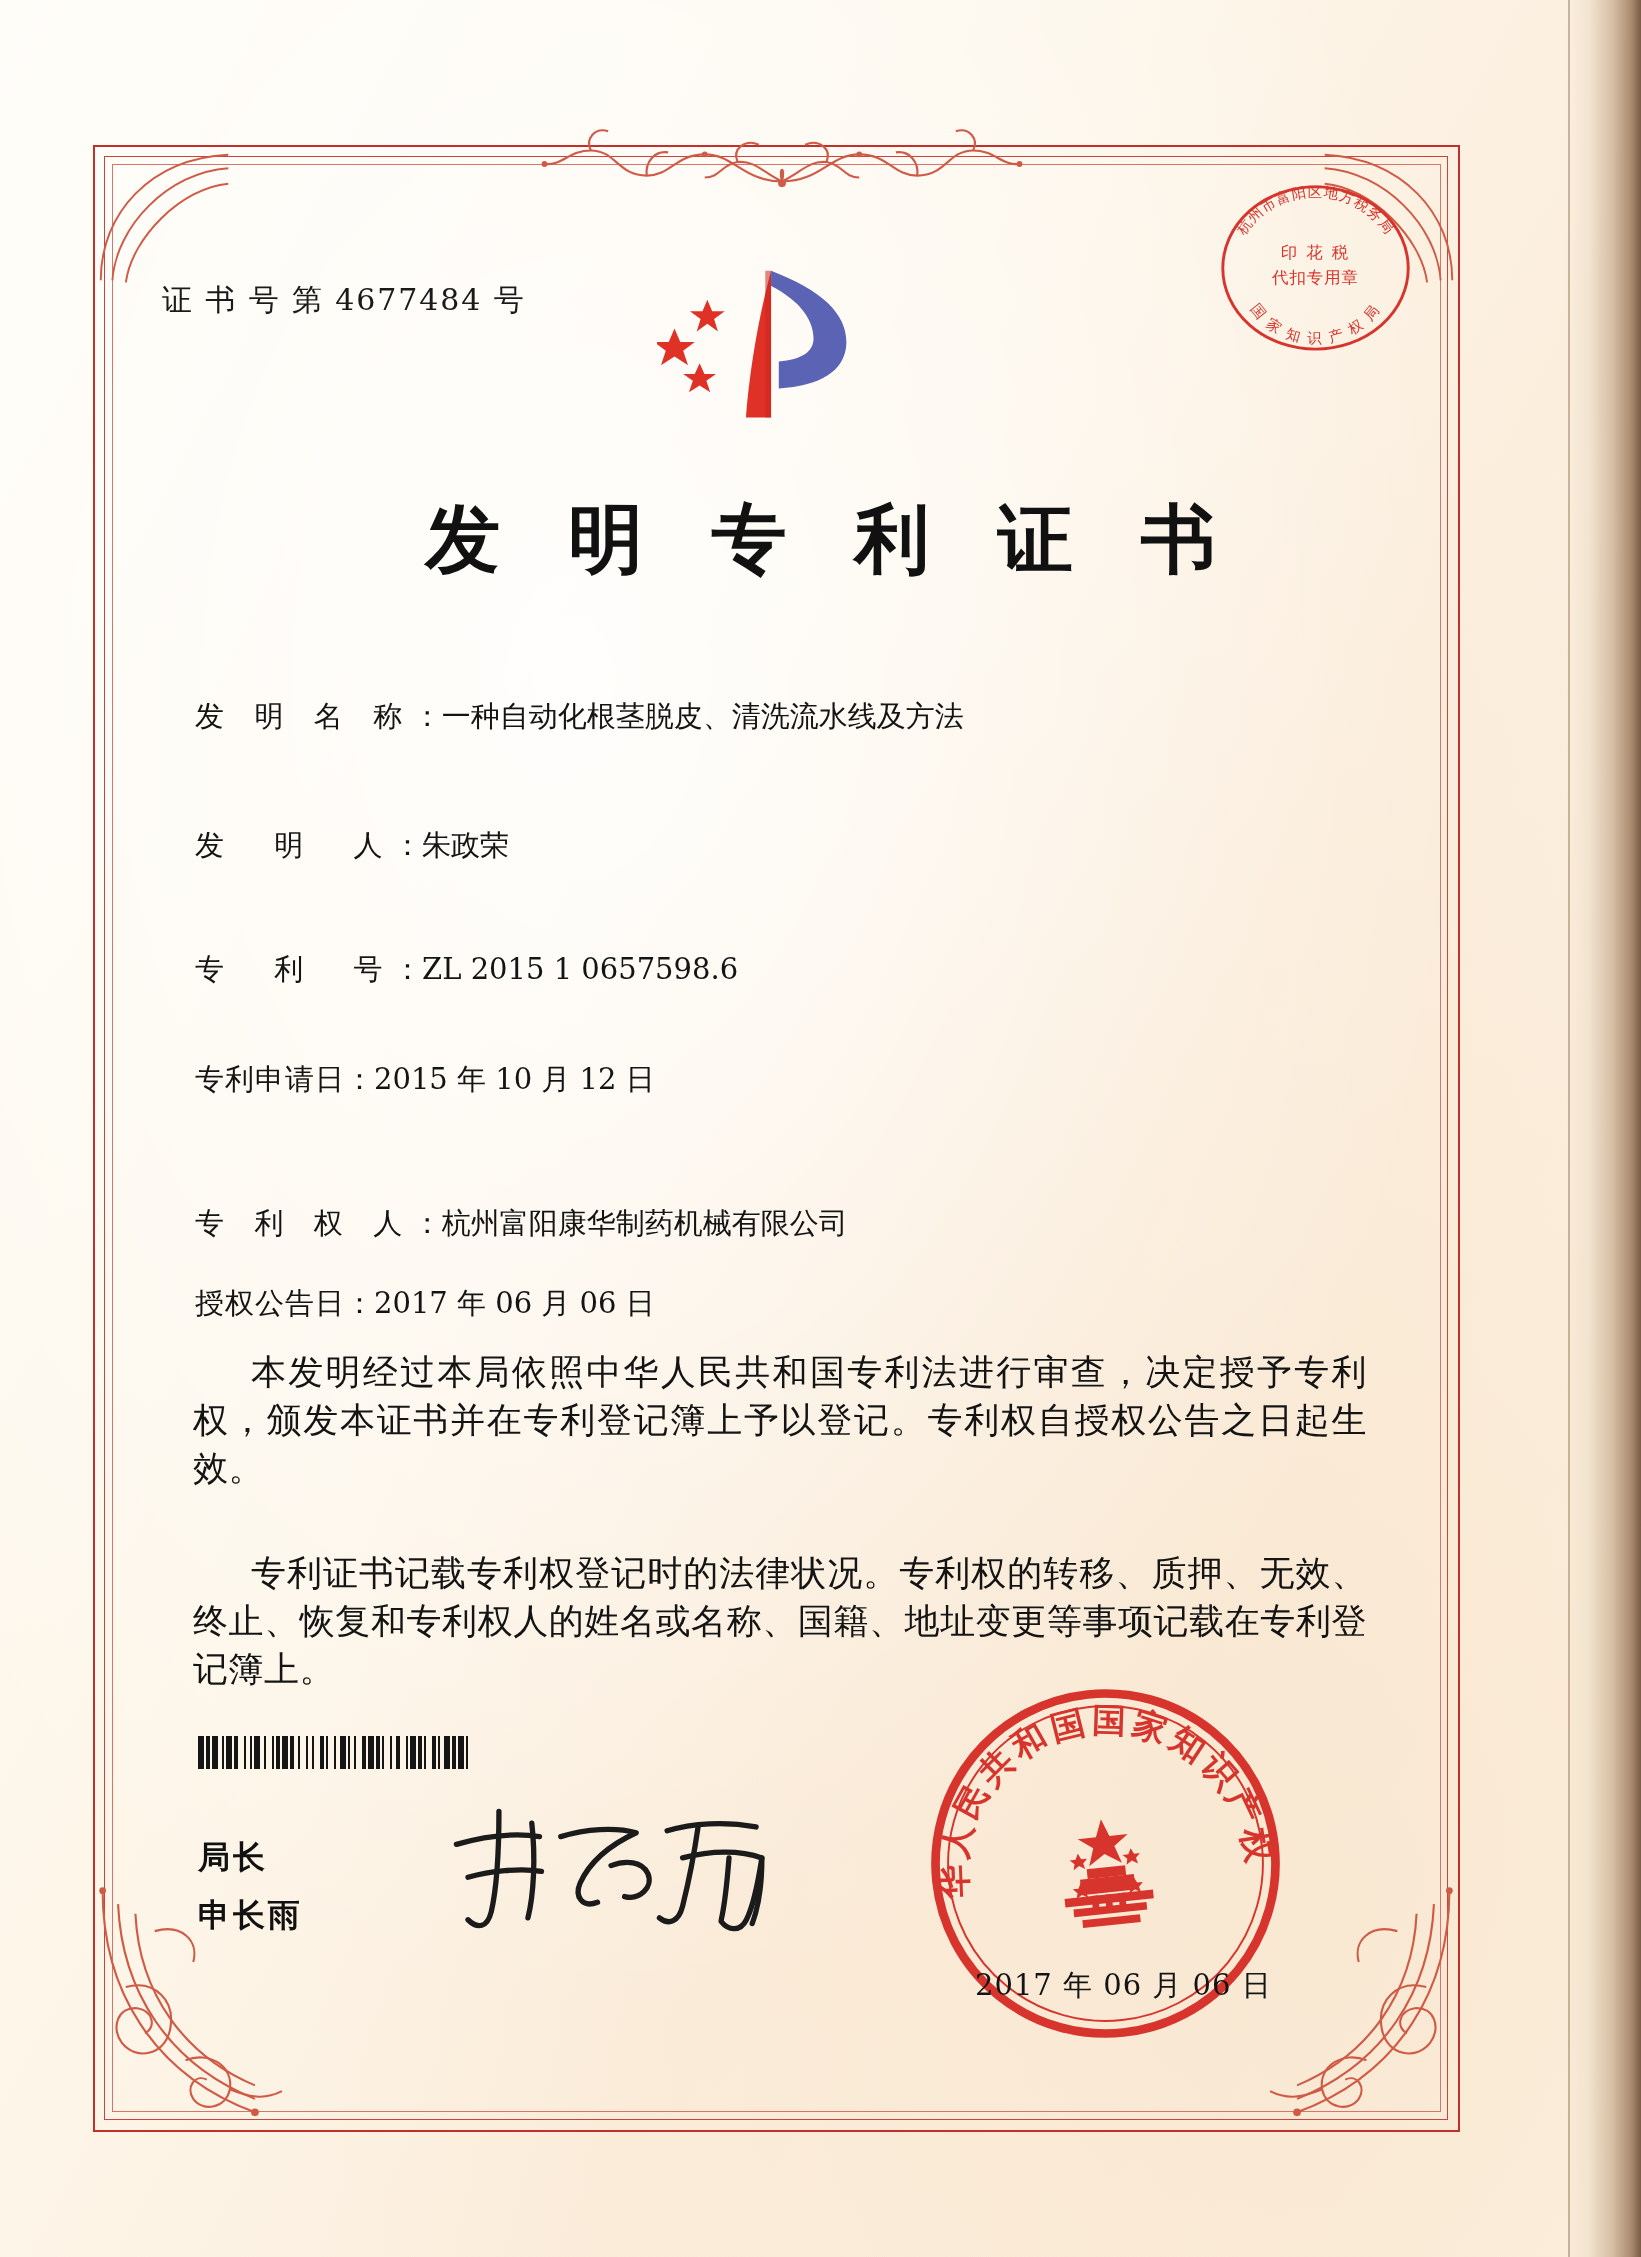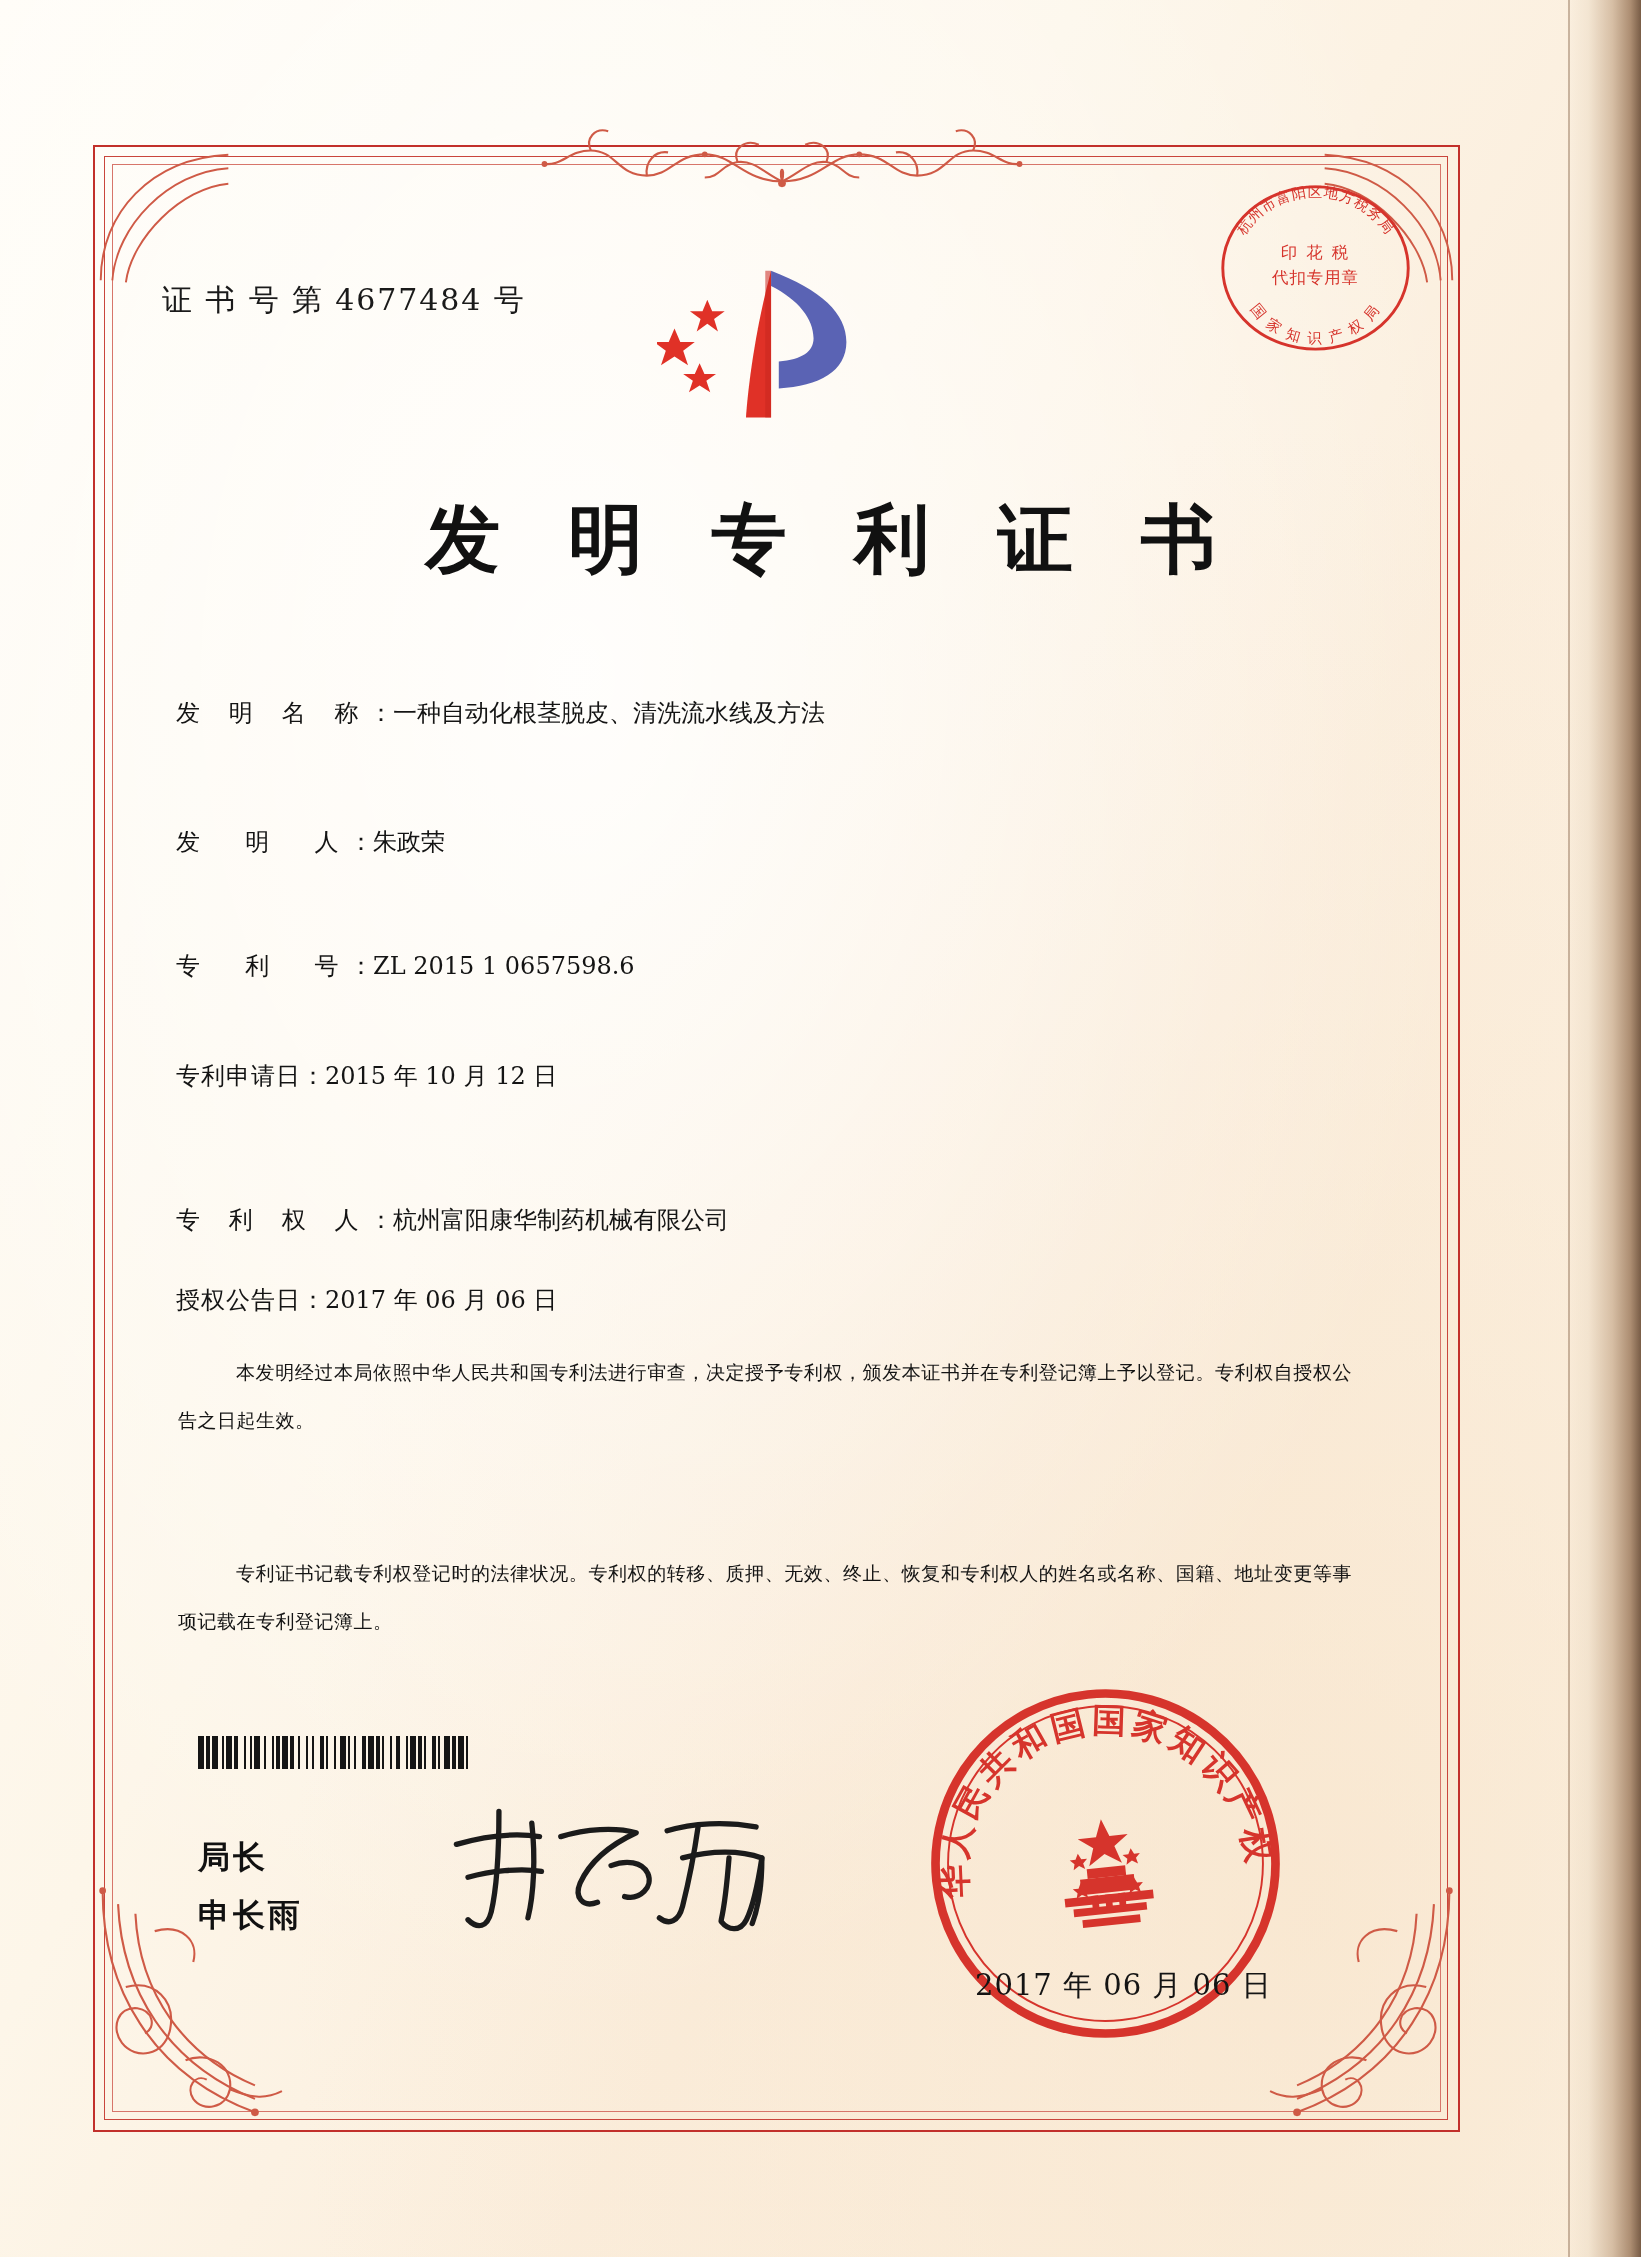--- a/index.html
+++ b/index.html
@@ -126,22 +126,22 @@
     font-family: "DejaVu Serif", "Liberation Serif", serif;
     font-size: 75px;
     font-weight: 700;
     letter-spacing: 21px;
     color: #111;
     text-indent: 21px;
   }
 
   .field {
     position: absolute;
-    left: 176px;
-    font-size: 24px;
+    left: 195px;
+    font-size: 29px;
     color: #141414;
     white-space: nowrap;
   }
   .field .lab {
     display: inline-block;
     color: #141414;
   }
   .field .val {
     display: inline-block;
     color: #141414;
@@ -151,23 +151,23 @@
 
   #f-name   { top: 697px; }
   #f-inventor { top: 826px; }
   #f-patentno { top: 944px; margin-top: 6px; }
   #f-appdate  { top: 1060px; }
   #f-holder   { top: 1176px; margin-top: 28px; }
   #f-grantdate{ top: 1284px; }
 
   .para {
     position: absolute;
-    left: 178px;
+    left: 193px;
     width: 1174px;
-    font-size: 19px;
+    font-size: 35px;
     line-height: 48px;
     color: #141414;
     text-align: justify;
     text-indent: 58px;
     letter-spacing: 0.5px;
   }
   #p1 { top: 1348px; }
   #p2 { top: 1448px; }
   #p3 { top: 1549px; }
 

